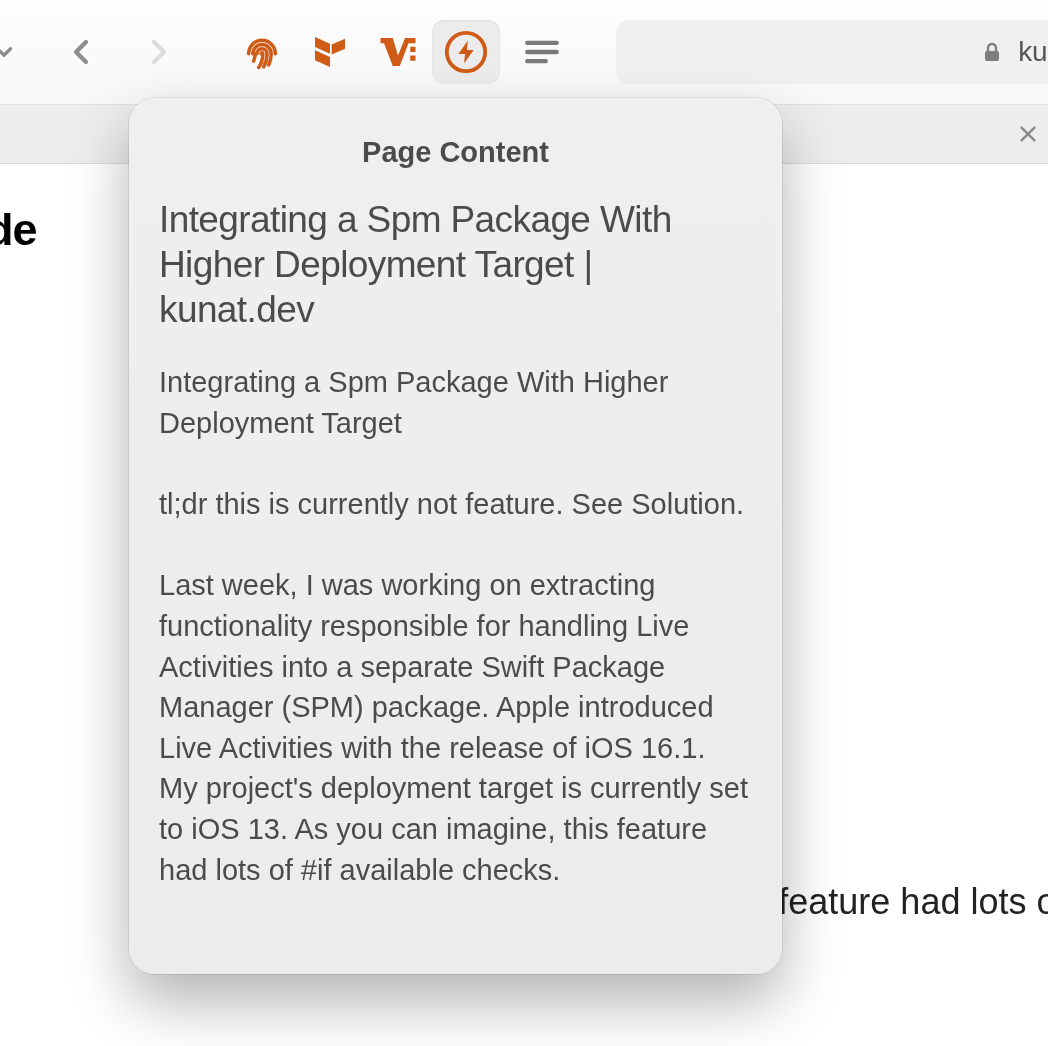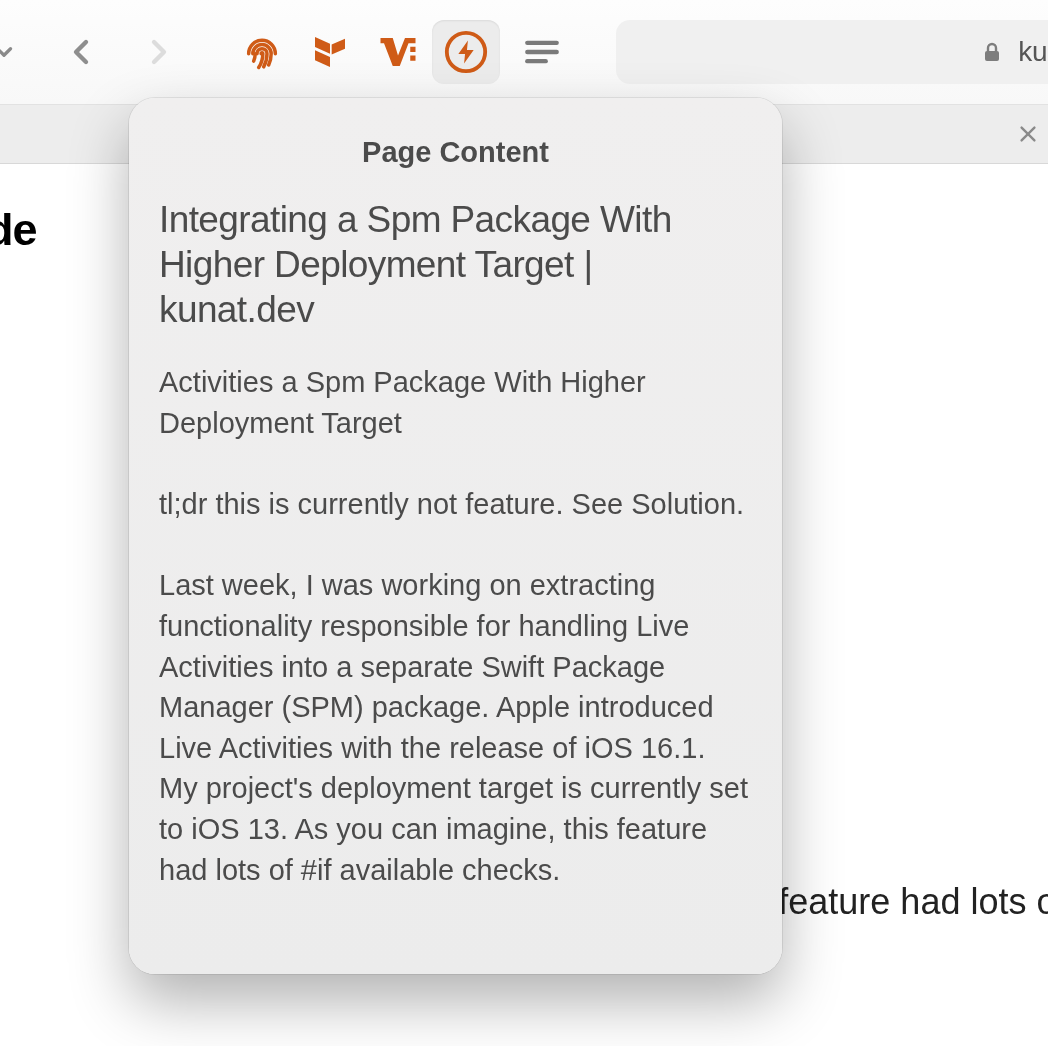--- a/index.html
+++ b/index.html
@@ -281,21 +281,21 @@
   <div class="page-body"><span>cting functionalit</span>
 <span>ckage Manager (</span>
 <span>6.1. My project's</span>
 <span>iOS 13. As you can imagine, this feature had lots of</span></div>
 </div>
 
 <div class="popover">
   <div class="pop-header">Page Content</div>
   <div class="pop-content">
     <div class="pop-title">Integrating a Spm Package With Higher Deployment Target | kunat.dev</div>
-    <div class="pop-text"><span>Activities a Spm Package With Higher Deployment Target</span>
+    <div class="pop-text"><span>Integrating a Spm Package With Higher Deployment Target</span>
 
 <span>tl;dr this is currently not feature. See Solution.</span>
 
 <span>Last week, I was working on extracting functionality responsible for handling Live Activities into a separate Swift Package Manager (SPM) package. Apple introduced Live Activities with the release of iOS 16.1. My project's deployment target is currently set to iOS 13. As you can imagine, this feature had lots of #if available checks.</span>
 
 </div>
   </div>
   <div class="pop-fade"></div>
 </div>
 

